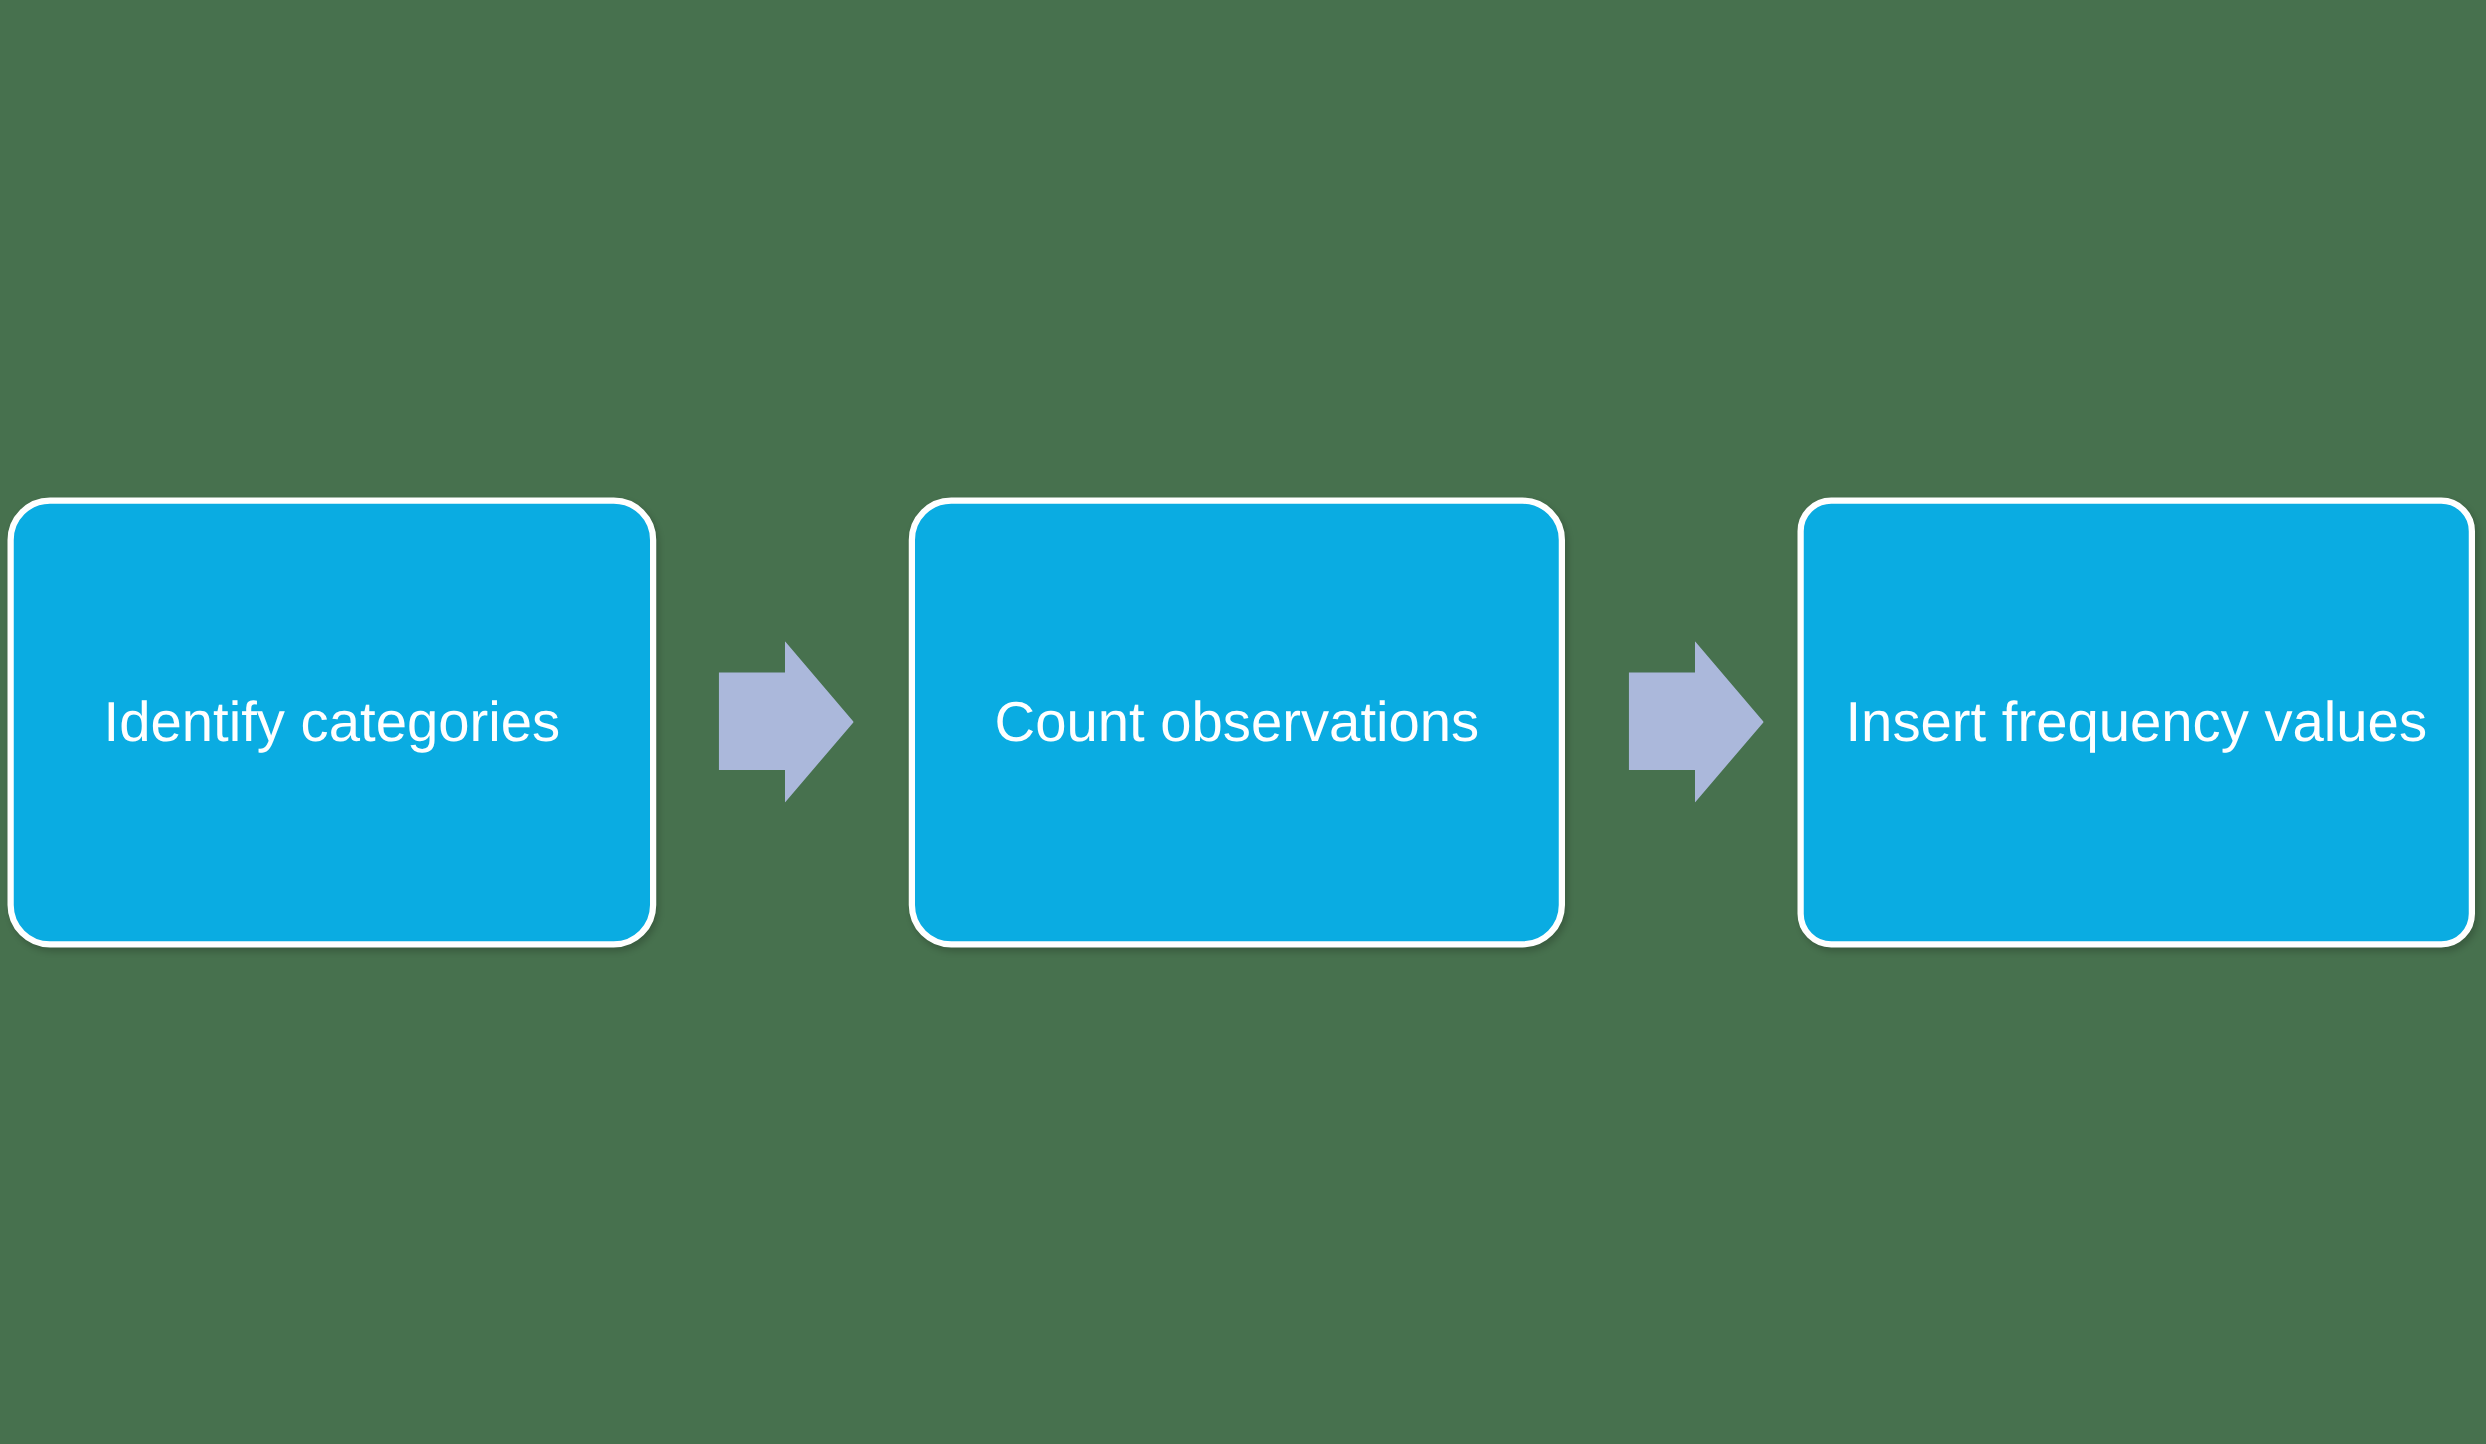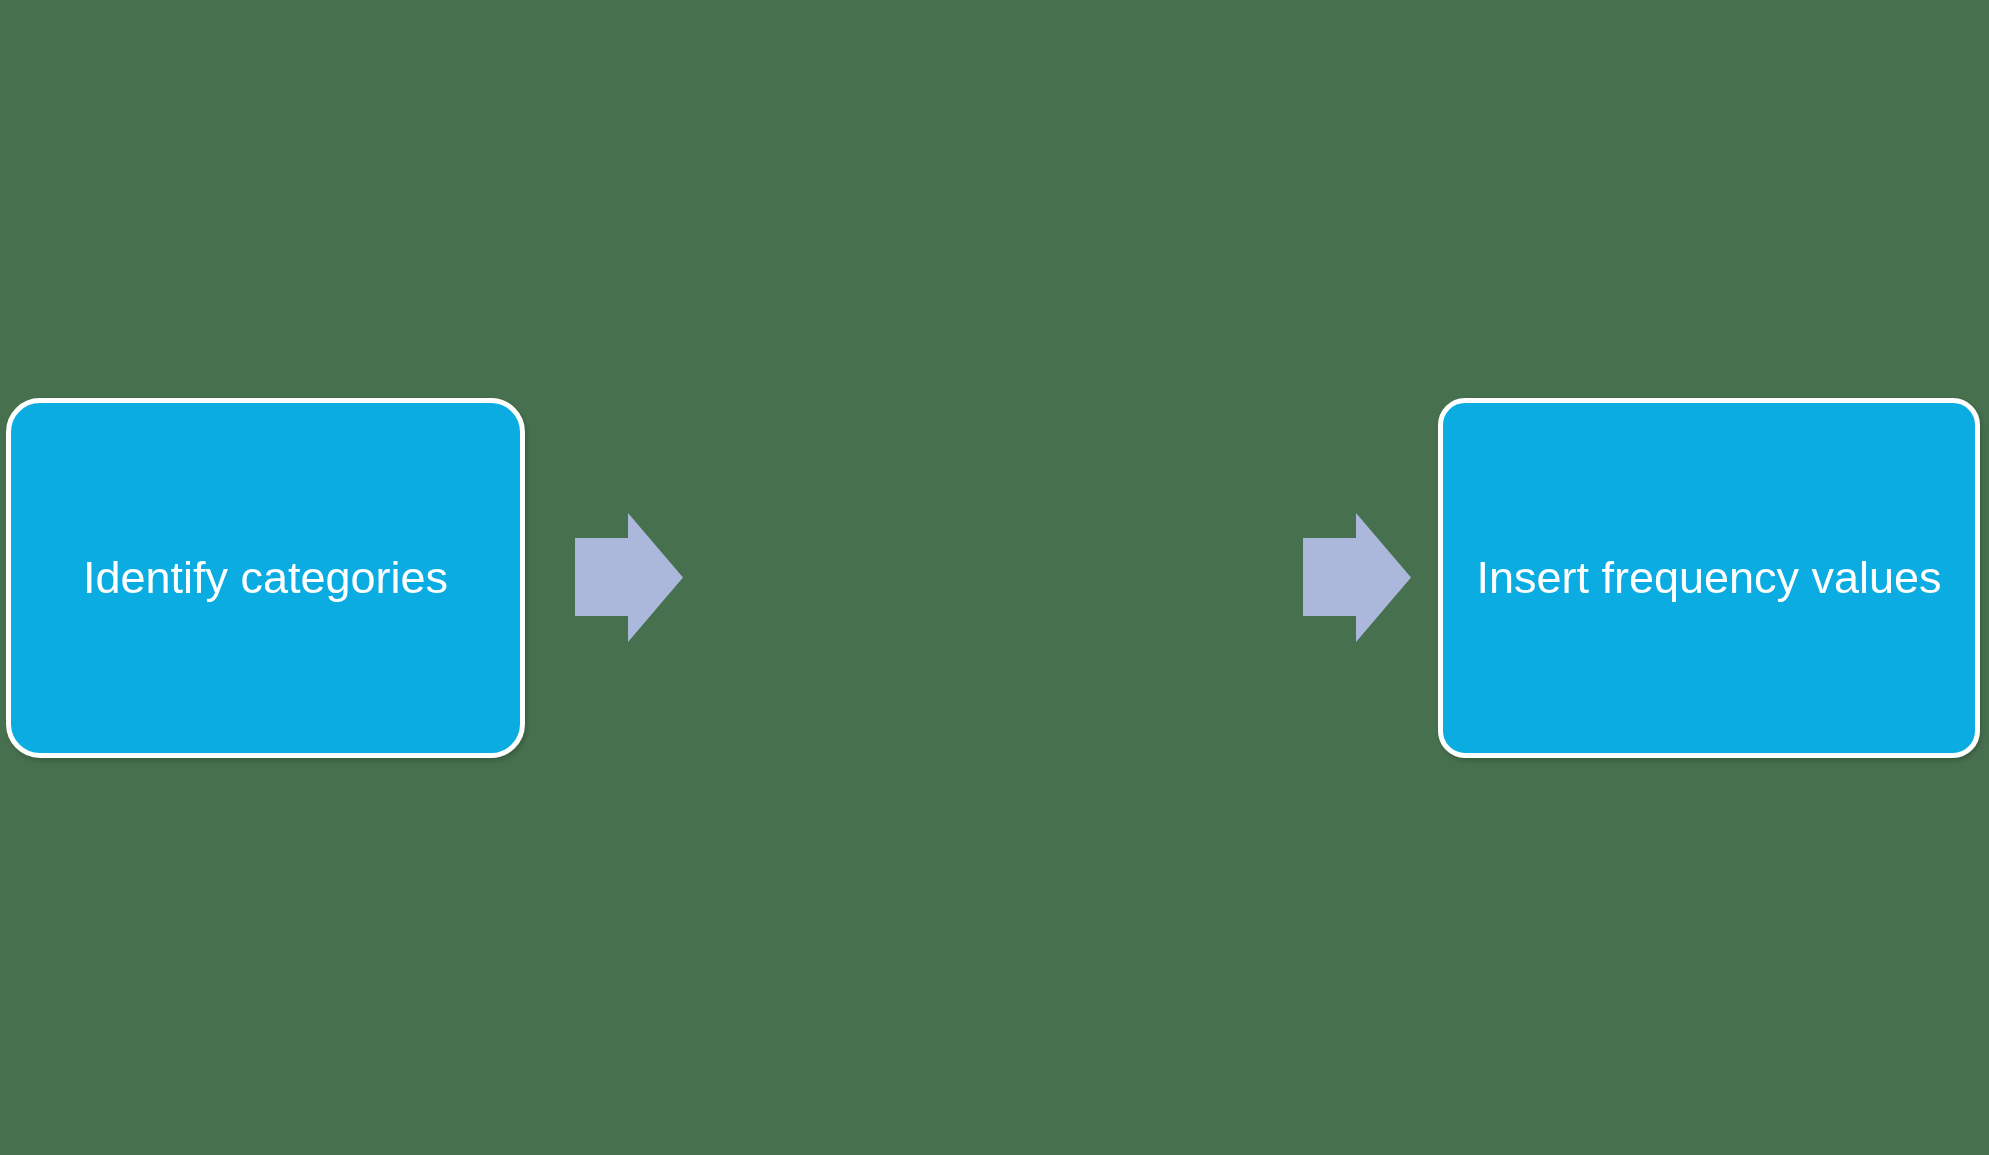--- a/index.html
+++ b/index.html
@@ -62,20 +62,23 @@
   <div class="step-box box-1">
     <div class="step-label">Identify categories</div>
   </div>
 
   <div class="flow-arrow arrow-1">
     <svg viewBox="0 0 108 129" preserveAspectRatio="none" aria-hidden="true">
       <polygon points="0,25 53,25 53,0 108,64.5 53,129 53,103 0,103"></polygon>
     </svg>
   </div>
 
+  <div class="step-box box-2">
+    <div class="step-label">Count observations</div>
+  </div>
 
   <div class="flow-arrow arrow-2">
     <svg viewBox="0 0 108 129" preserveAspectRatio="none" aria-hidden="true">
       <polygon points="0,25 53,25 53,0 108,64.5 53,129 53,103 0,103"></polygon>
     </svg>
   </div>
 
   <div class="step-box box-3">
     <div class="step-label">Insert frequency values</div>
   </div>

